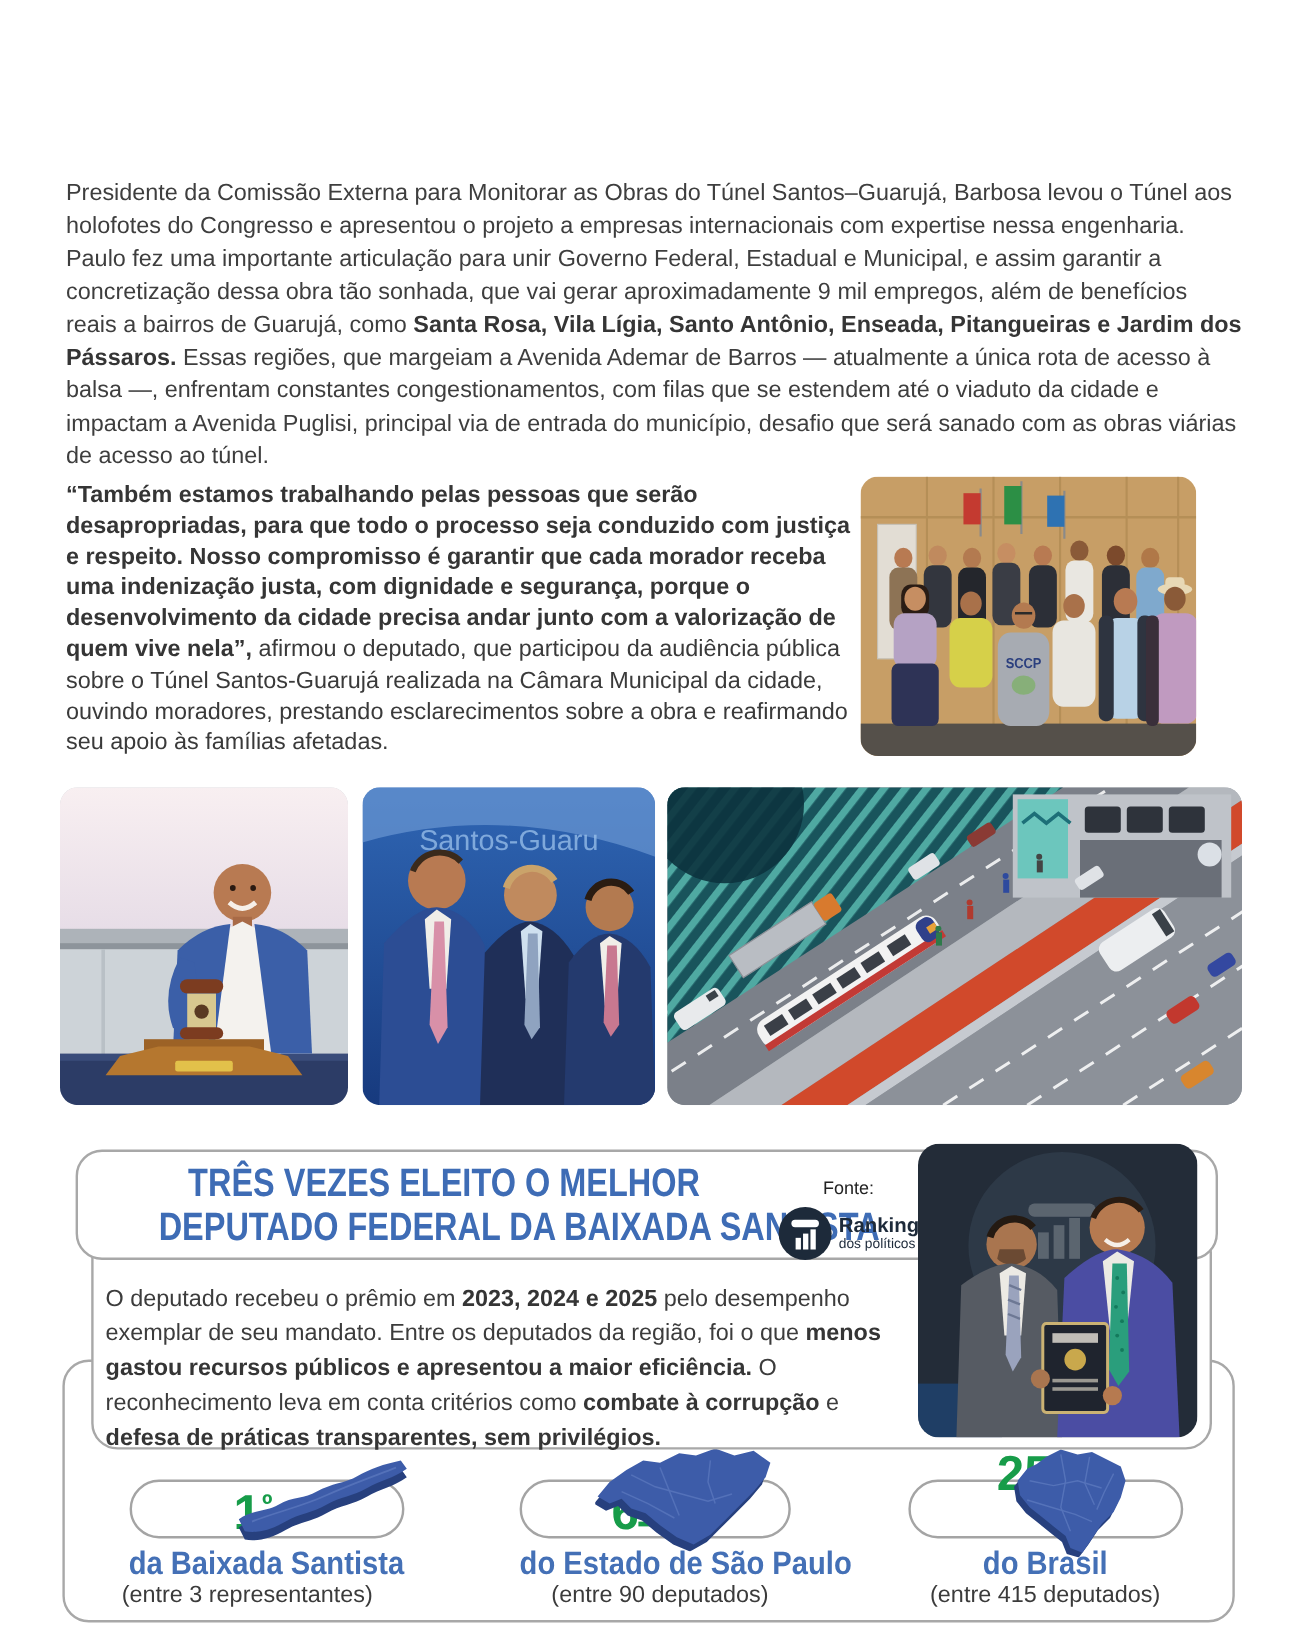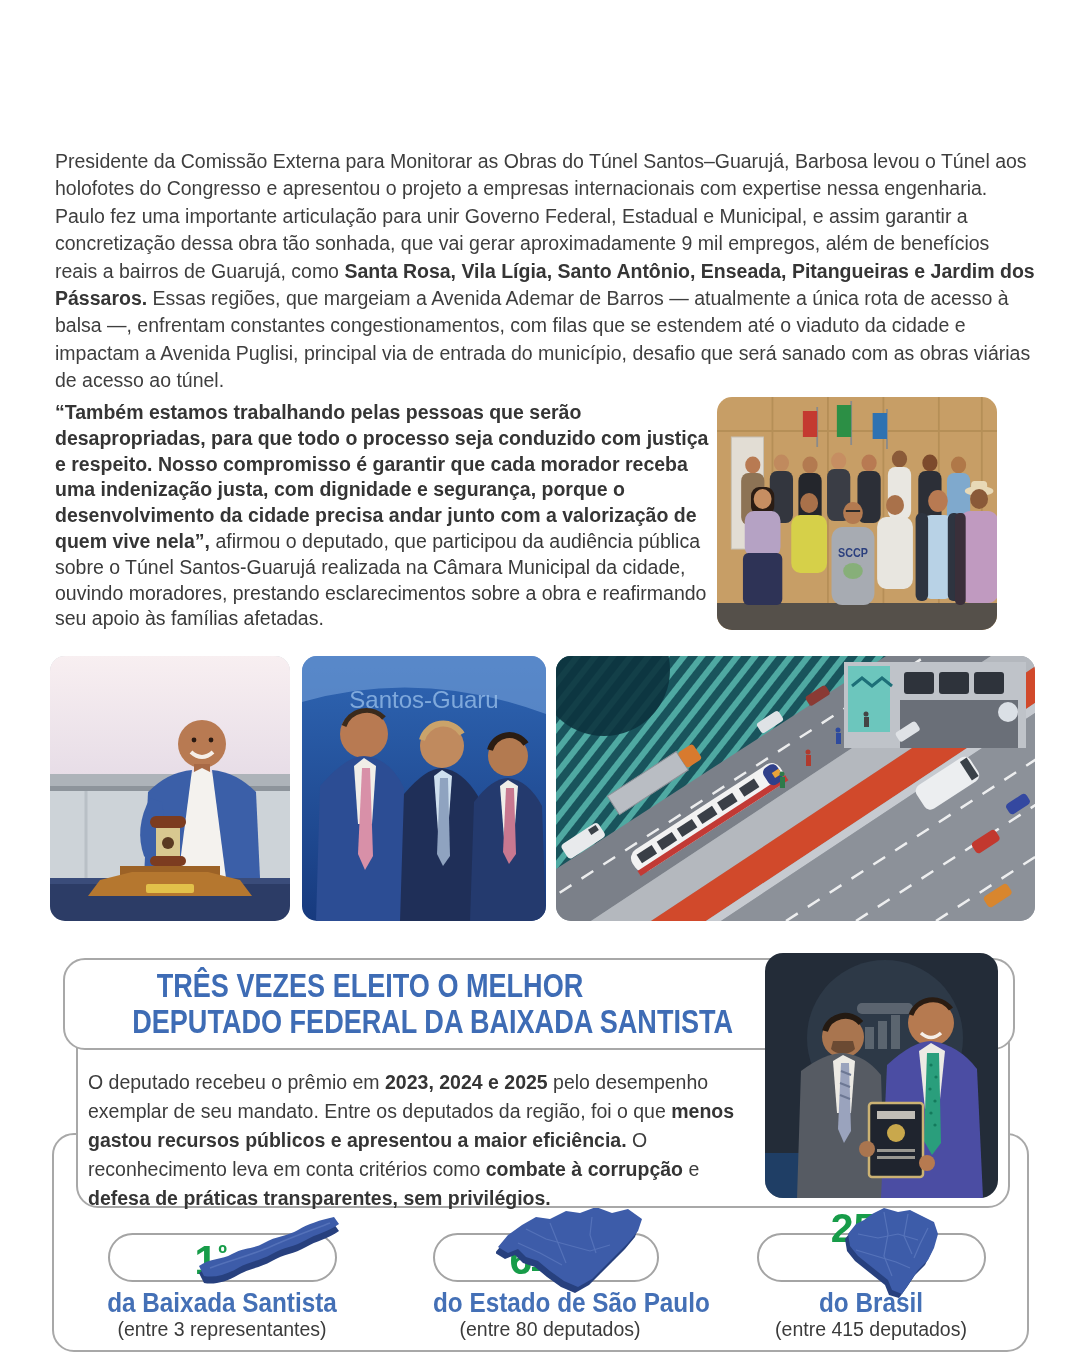--- a/index.html
+++ b/index.html
@@ -294,20 +294,36 @@
 
   <div class="card" style="left:52px;top:1133px;width:977px;height:219px;z-index:10;"></div>
   <div class="card" style="left:76px;top:1022px;width:934px;height:186px;z-index:20;"></div>
   <div class="card" style="left:63px;top:958px;width:952px;height:92px;z-index:30;"></div>
 
   <div class="abs" style="left:80px;top:968px;width:580px;z-index:31;text-align:center;">
     <div class="box-heading-line">TRÊS VEZES ELEITO O MELHOR</div>
     <div class="box-heading-line">DEPUTADO FEDERAL DA BAIXADA SANTISTA</div>
   </div>
 
+  <div class="abs" style="left:648px;top:982px;width:118px;z-index:31;">
+    <div class="fonte-label">Fonte:</div>
+    <div style="display:flex;align-items:center;gap:5px;margin-top:4px;">
+      <svg width="50" height="50" viewBox="0 0 52 52">
+        <circle cx="26" cy="26" r="25" fill="#1d2a3a"></circle>
+        <rect x="13" y="13" width="26" height="7" rx="3.5" fill="#ffffff"></rect>
+        <rect x="17" y="30" width="5" height="11" fill="#ffffff"></rect>
+        <rect x="24" y="26" width="5" height="15" fill="#ffffff"></rect>
+        <rect x="31" y="22" width="5" height="19" fill="#ffffff"></rect>
+      </svg>
+      <div>
+        <div class="logo-name">Ranking</div>
+        <div class="logo-sub">dos políticos</div>
+      </div>
+    </div>
+  </div>
 
   <div class="abs award-body" style="left:88px;top:1068px;width:658px;z-index:21;"><span>O deputado recebeu o prêmio em </span><span class="b">2023, 2024 e 2025</span><span> pelo desempenho exemplar de seu mandato. Entre os deputados da região, foi o que </span><span class="b">menos gastou recursos públicos e apresentou a maior eficiência.</span><span> O reconhecimento leva em conta critérios como </span><span class="b">combate à corrupção</span><span> e </span><span class="b">defesa de práticas transparentes, sem privilégios.</span></div>
 
   <div class="abs photo" style="left:765px;top:953px;width:233px;height:245px;z-index:40;border-radius:18px;">
     <svg viewBox="0 0 233 245" preserveAspectRatio="none">
       <rect width="233" height="245" fill="#232c38"></rect>
       <circle cx="120" cy="85" r="78" fill="#2d3947"></circle>
       <g fill="#ffffff" opacity="0.22">
         <rect x="92" y="50" width="56" height="11" rx="5"></rect>
         <rect x="100" y="74" width="9" height="22"></rect>
@@ -356,38 +372,38 @@
 
   <div>
     <div class="pill" style="left:108px;top:1233px;width:229px;height:49px;z-index:11;"></div>
     <div class="ordinal" style="left:108px;top:1240px;width:120px;z-index:12;"><span>1</span><span class="ord-suffix">º</span></div>
     <svg class="abs" style="left:196px;top:1216px;z-index:13;" width="145" height="70" viewBox="0 0 145 70">
       <path d="M3,57 C14,49 26,51 36,45 C48,38 58,40 68,34 C80,27 92,27 102,21 C112,15 124,11 138,8 L143,15 C132,23 120,25 110,31 C98,38 88,38 76,45 C64,52 54,52 42,59 C30,66 18,69 8,67 Z" fill="#27407e"></path>
       <path d="M3,50 C14,42 26,44 36,38 C48,31 58,33 68,27 C80,20 92,20 102,14 C112,8 124,4 138,1 L143,8 C132,16 120,18 110,24 C98,31 88,31 76,38 C64,45 54,45 42,52 C30,59 18,62 8,60 Z" fill="#3d5ca9"></path>
       <path d="M14,52 C34,44 54,40 76,30 C96,21 116,14 134,7" fill="none" stroke="#5a77bd" stroke-width="1.5" opacity="0.8"></path>
     </svg>
     <div class="rank-label" style="left:92px;top:1290px;width:260px;z-index:11;">da Baixada Santista</div>
-    <div class="rank-sub" style="left:92px;top:1320px;width:260px;z-index:11;">(entre 3 representantes)</div>
+    <div class="rank-sub" style="left:76px;top:1320px;width:260px;z-index:11;">(entre 3 representantes)</div>
   </div>
 
   <div>
     <div class="pill" style="left:433px;top:1233px;width:226px;height:49px;z-index:11;"></div>
     <div class="ordinal" style="left:433px;top:1240px;width:110px;z-index:12;"><span>6</span><span class="ord-suffix">º</span></div>
     <svg class="abs" style="left:496px;top:1205px;z-index:13;" width="150" height="88" viewBox="0 0 150 88">
       <path d="M143,20 L129,10 L113,14 L97,8 L81,14 L67,12 L51,20 L37,18 L23,26 L9,36 L-1,48 L9,54 L19,50 L27,58 L39,62 L51,72 L65,82 L79,88 L93,80 L105,68 L117,56 L129,44 L139,32 Z" fill="#27407e"></path>
       <path d="M146,14 L132,4 L116,8 L100,2 L84,8 L70,6 L54,14 L40,12 L26,20 L12,30 L2,42 L12,48 L22,44 L30,52 L42,56 L54,66 L68,76 L82,82 L96,74 L108,62 L120,50 L132,38 L142,26 Z" fill="#3d5ca9"></path>
       <g stroke="#5a77bd" stroke-width="1.2" fill="none" opacity="0.8">
         <path d="M30,24 L50,34 L72,40 L94,46 L114,40"></path>
         <path d="M54,18 L62,38 L70,58"></path>
         <path d="M96,12 L94,30 L100,48"></path>
         <path d="M22,38 L44,48 L66,60"></path>
       </g>
     </svg>
     <div class="rank-label" style="left:420px;top:1290px;width:260px;z-index:11;">do Estado de São Paulo</div>
-    <div class="rank-sub" style="left:420px;top:1320px;width:260px;z-index:11;">(entre 80 deputados)</div>
+    <div class="rank-sub" style="left:420px;top:1320px;width:260px;z-index:11;">(entre 90 deputados)</div>
   </div>
 
   <div>
     <div class="pill" style="left:757px;top:1233px;width:229px;height:49px;z-index:11;"></div>
     <div class="ordinal" style="left:757px;top:1208px;width:130px;z-index:12;"><span>25</span><span class="ord-suffix">º</span></div>
     <svg class="abs" style="left:844px;top:1206px;z-index:13;" width="100" height="92" viewBox="0 0 100 92">
       <path d="M25,13 L37,7 L51,11 L63,9 L75,15 L87,21 L91,33 L87,47 L81,59 L71,69 L63,81 L55,92 L45,89 L41,79 L31,71 L21,63 L11,55 L3,45 L1,33 L9,23 L17,19 Z" fill="#27407e"></path>
       <path d="M28,8 L40,2 L54,6 L66,4 L78,10 L90,16 L94,28 L90,42 L84,54 L74,64 L66,76 L58,88 L48,84 L44,74 L34,66 L24,58 L14,50 L6,40 L4,28 L12,18 L20,14 Z" fill="#3d5ca9"></path>
       <g stroke="#5a77bd" stroke-width="1.2" fill="none" opacity="0.85">
         <path d="M14,28 L34,32 L54,28 L74,34"></path>

